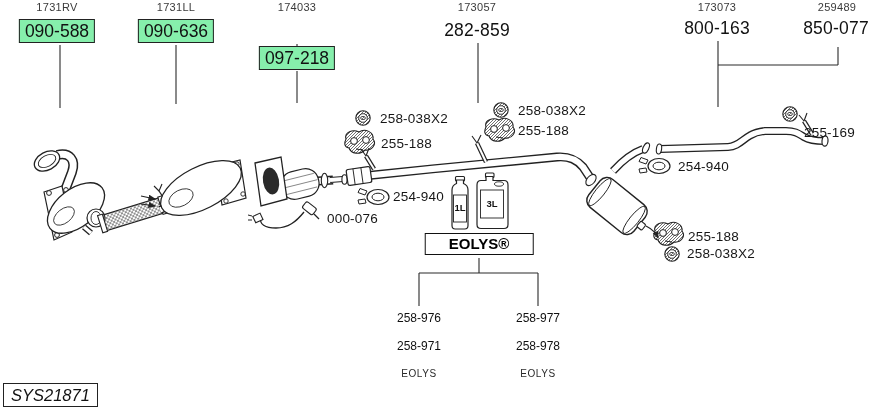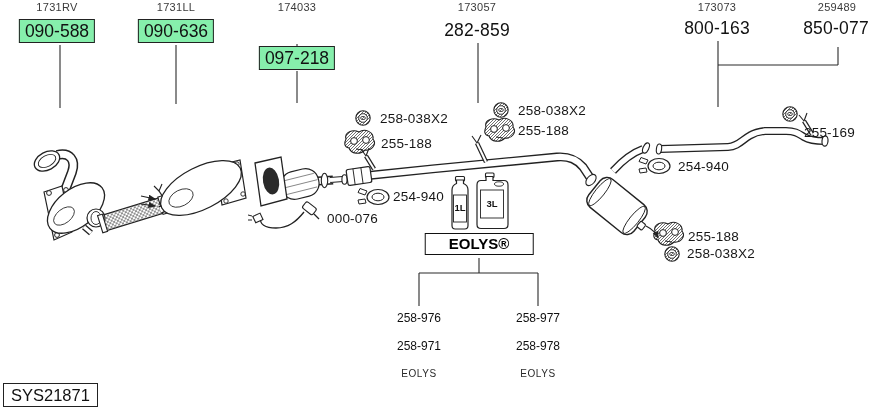--- a/index.html
+++ b/index.html
@@ -9,21 +9,21 @@
   }
   .abs{position:absolute;}
   .ctr{transform:translateX(-50%);white-space:nowrap;}
   .ref{font-size:11px;color:#3a3a3a;letter-spacing:.3px;}
   .pn{font-size:17.5px;color:#111;letter-spacing:.2px;}
   .pnbox{font-size:17.5px;color:#111;border:1.4px solid #222;padding:0 5px;line-height:22px;background:#86efac;}
   .hw{font-size:13.5px;color:#161616;letter-spacing:.2px;white-space:nowrap;}
   .kit{font-size:12px;color:#111;}
   .note{font-size:10px;color:#2a2a2a;letter-spacing:.6px;}
   .brandbox{font-size:15px;font-weight:bold;border:1.6px solid #111;padding:1px 23px;line-height:18px;background:#fff;color:#000;}
-  .sysbox{font-size:16.5px;border:1.3px solid #222;padding:1px 7px;line-height:20px;background:#fff;color:#111;}
+  .sysbox{font-size:16.5px;border:1.3px solid #222;padding:1px 7px;line-height:20px;background:#fff;color:#111;font-style:italic;}
   .blbl{font-size:9.5px;font-weight:bold;color:#111;}
   svg{position:absolute;left:0;top:0;}
 </style>
 </head>
 <body>
 
 <div id="stage">
 
   <svg width="878" height="409" viewBox="0 0 878 409">
     <defs>

